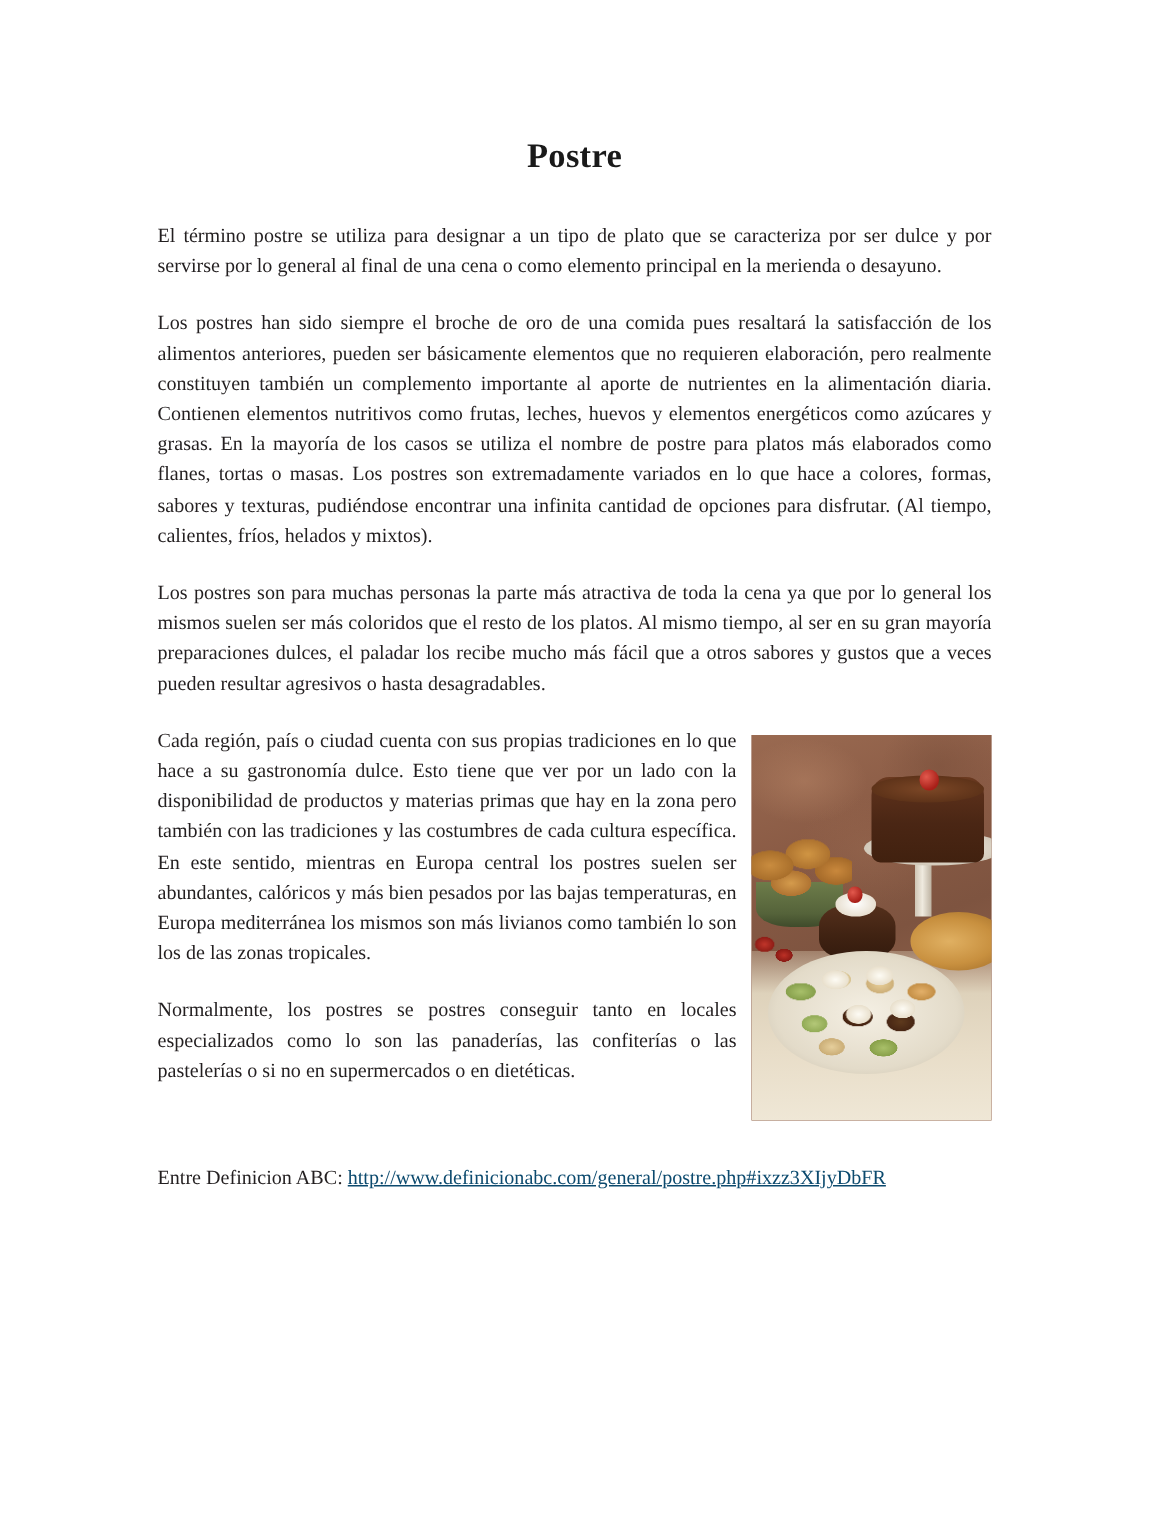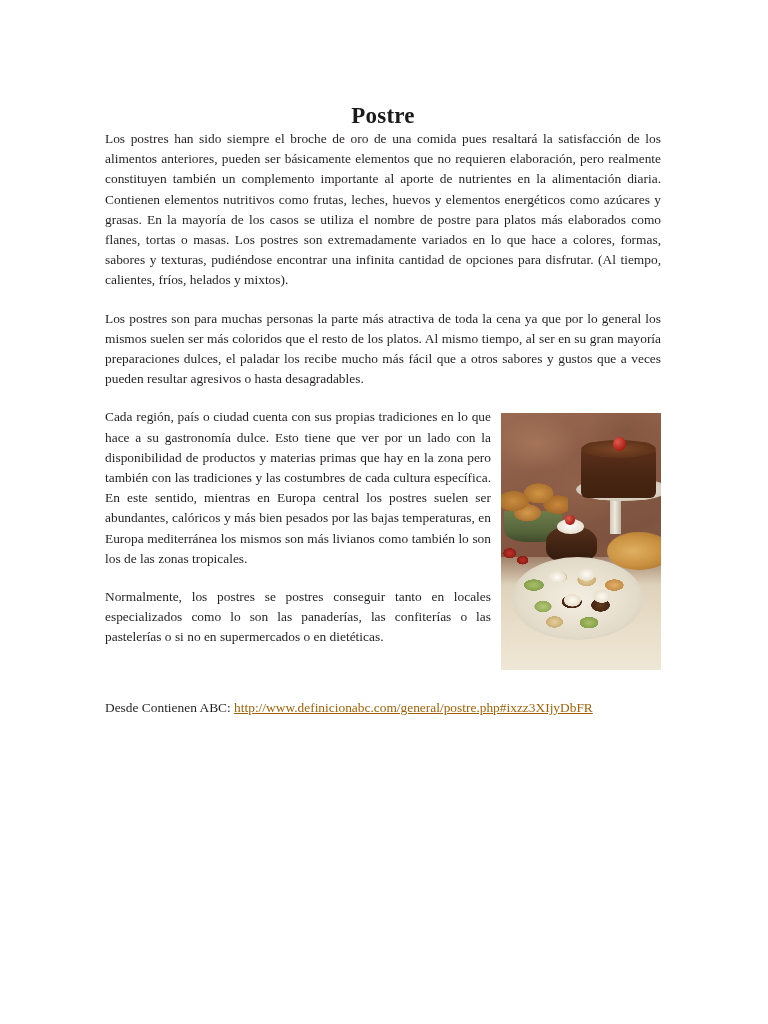--- a/index.html
+++ b/index.html
@@ -19,21 +19,21 @@
     position: relative;
     width: 768px;
     height: 1024px;
     background: #ffffff;
     box-sizing: border-box;
   }
 
   .content {
     position: absolute;
     left: 105px;
-    top: 12px;
+    top: 0;
     width: 556px;
   }
 
   .doc-title {
     text-align: center;
     font-size: 23px;
     font-weight: bold;
     letter-spacing: 0.2px;
     margin: 0;
     padding-top: 91px;
@@ -206,35 +206,36 @@
       radial-gradient(ellipse 8px 6px at 62% 65%, #bd3026, #8a1a14 70%, transparent 73%);
   }
 
   .source-line {
     font-size: 13.4px;
     line-height: 20px;
     margin: 22px 0 0 0;
     color: #231f20;
   }
   .source-link {
-    color: #a16207;
+    color: #0c4a6e;
     text-decoration: underline;
     word-break: break-all;
   }
 
   .clearfix::after { content: ""; display: block; clear: both; }
 </style>
 </head>
 <body>
 
 <div class="page">
   <div class="content">
 
     <h1 class="doc-title">Postre</h1>
 
+    <p class="para first">El término postre se utiliza para designar a un tipo de plato que se caracteriza por ser dulce y por servirse por lo general al final de una cena o como elemento principal en la merienda o desayuno.</p>
 
     <p class="para">Los postres han sido siempre el broche de oro de una comida pues resaltará la satisfacción de los alimentos anteriores, pueden ser básicamente elementos que no requieren elaboración, pero realmente constituyen también un complemento importante al aporte de nutrientes en la alimentación diaria.  Contienen elementos nutritivos como frutas, leches, huevos y elementos energéticos como azúcares y grasas. En la mayoría de los casos se utiliza el nombre de postre para platos más elaborados como flanes, tortas o masas. Los postres son extremadamente variados en lo que hace a colores, formas, sabores y texturas, pudiéndose encontrar una infinita cantidad de opciones para disfrutar. (Al tiempo, calientes, fríos, helados y mixtos).</p>
 
     <p class="para">Los postres son para muchas personas la parte más atractiva de toda la cena ya que por lo general los mismos suelen ser más coloridos que el resto de los platos. Al mismo tiempo, al ser en su gran mayoría preparaciones dulces, el paladar los recibe mucho más fácil que a otros sabores y gustos que a veces pueden resultar agresivos o hasta desagradables.</p>
 
     <div class="dessert-figure">
       <div class="photo">
         <div class="wall-mottle"></div>
         <div class="tablecloth"></div>
         <div class="cakestand-stem"></div>
@@ -256,17 +257,17 @@
     </div>
 
     <p class="para">Cada región, país o ciudad cuenta con sus propias tradiciones en lo que hace a su gastronomía dulce. Esto tiene que ver por un lado con la disponibilidad de productos y materias primas que hay en la zona pero también con las tradiciones y las costumbres de cada cultura específica. En este sentido, mientras en Europa central los postres suelen ser abundantes, calóricos y más bien pesados por las bajas temperaturas, en Europa mediterránea los mismos son más livianos como también lo son los de las zonas tropicales.</p>
 
 
     <p class="para">Normalmente, los postres se postres conseguir tanto en locales especializados como lo son las panaderías, las confiterías o las pastelerías o si no en supermercados o en dietéticas.</p>
 
     <div class="clearfix"></div>
 
     <p class="source-line">
-      <span>Desde Contienen ABC: </span><a class="source-link" href="#">http://www.definicionabc.com/general/postre.php#ixzz3XIjyDbFR</a>
+      <span>Entre Definicion ABC: </span><a class="source-link" href="#">http://www.definicionabc.com/general/postre.php#ixzz3XIjyDbFR</a>
     </p>
 
   </div>
 </div>
 
 </body></html>

